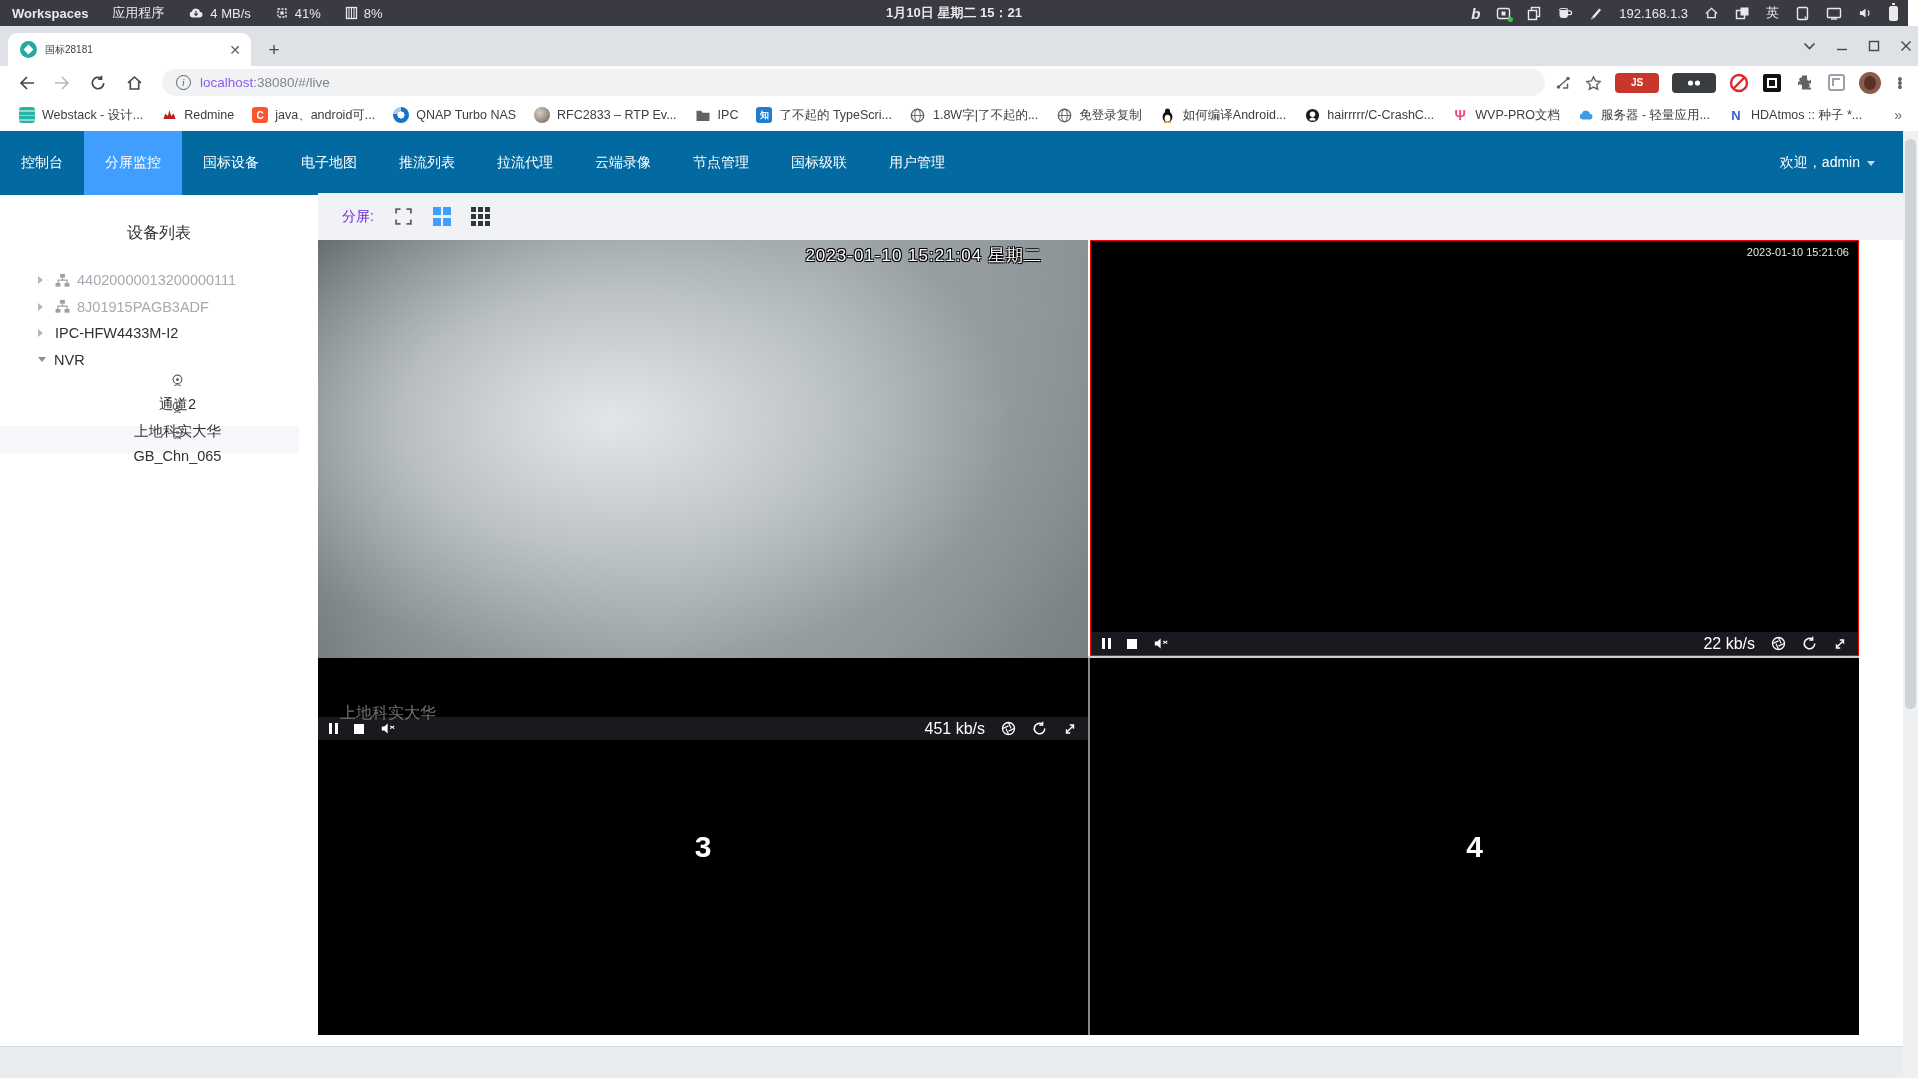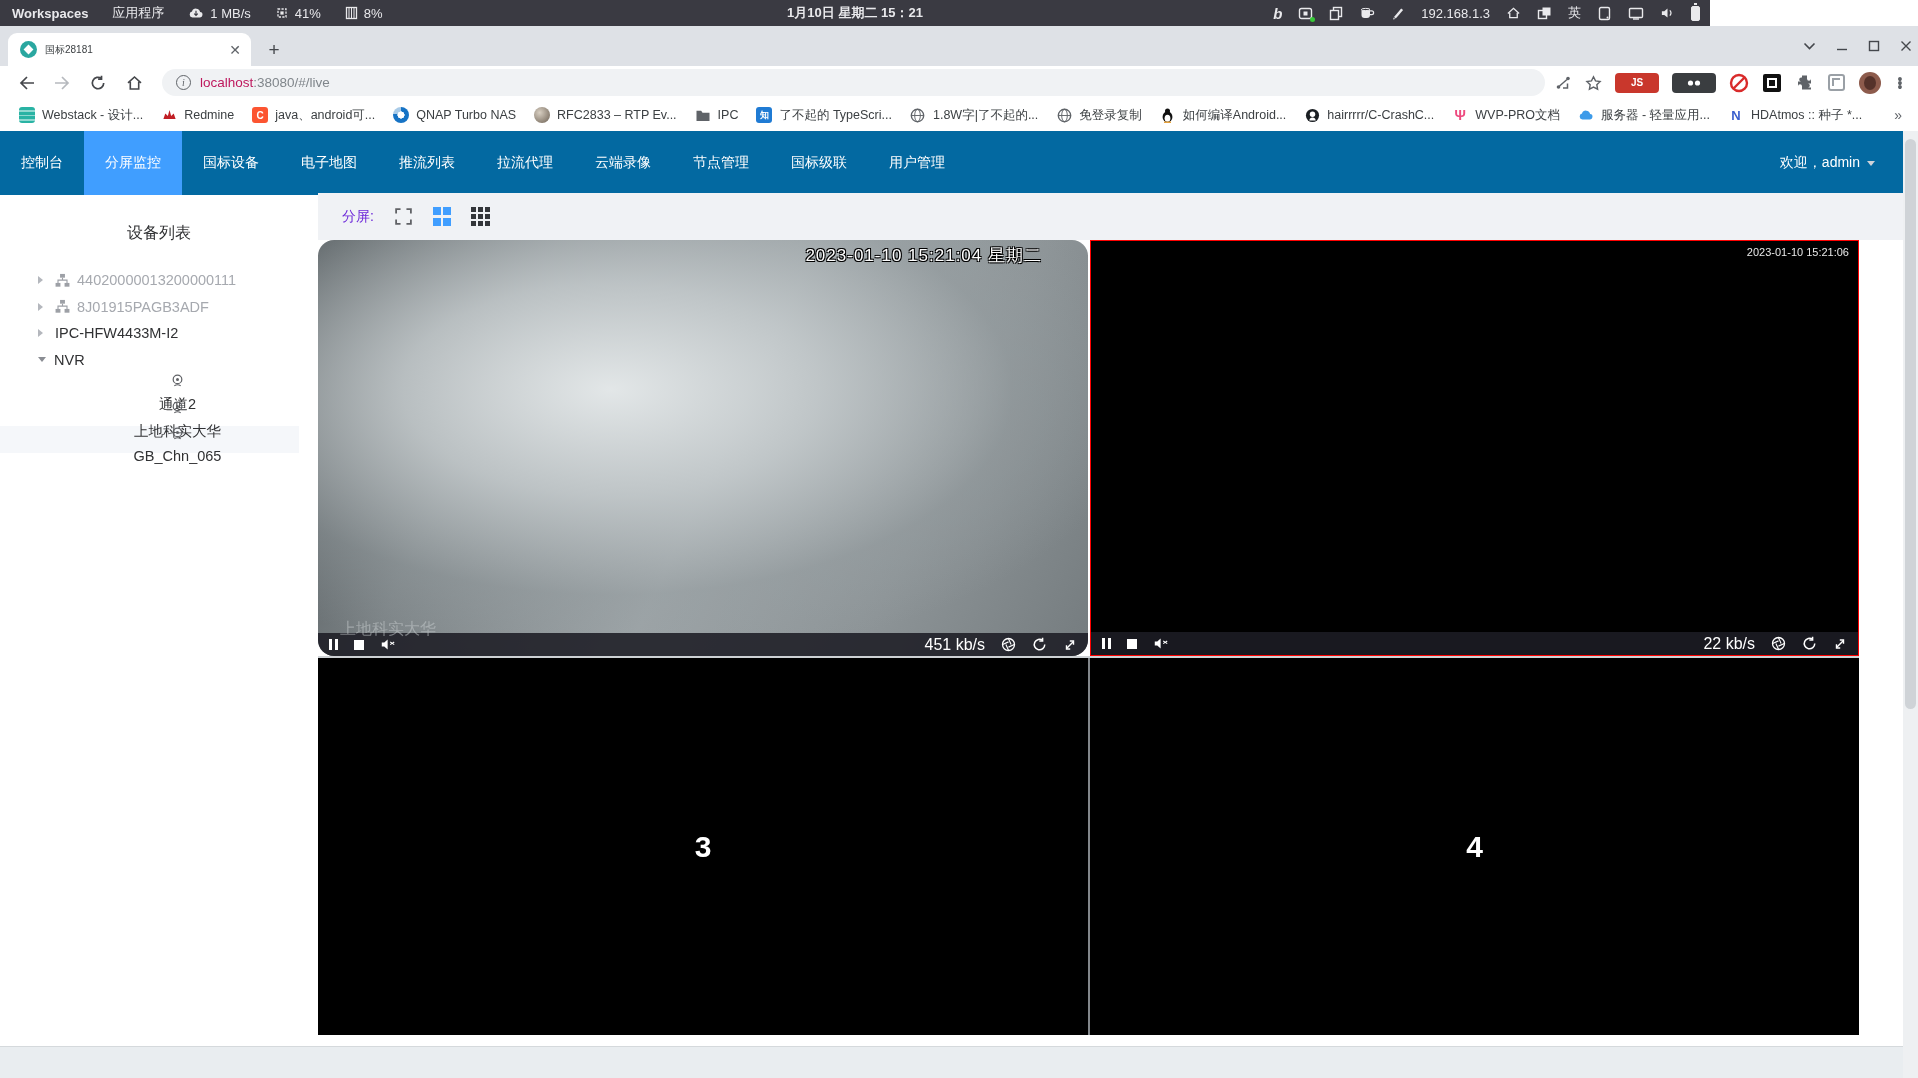--- a/index.html
+++ b/index.html
@@ -2,21 +2,21 @@
 <html><head>
 <meta charset="utf-8">
 <style>
   html,body{margin:0;padding:0;background:#fff;}
   .screen{position:relative;width:1918px;height:1078px;overflow:hidden;
     font-family:"Liberation Sans","DejaVu Sans",sans-serif;background:#fff;}
   .screen *{box-sizing:border-box;}
   svg{display:block;}
 
   
-  .sysbar{position:absolute;left:0;top:0;width:1710px;height:26px;background:#3a3a42;
+  .sysbar{position:absolute;left:0;top:0;width:1908px;height:26px;background:#3a3a42;
     color:#e9e9ec;display:flex;align-items:center;font-size:13px;}
   .sys-left{display:flex;align-items:center;gap:24px;padding-left:12px;}
   .sys-item{display:flex;align-items:center;gap:6px;white-space:nowrap;}
   .sys-bold{font-weight:bold;}
   .sys-center{position:absolute;left:50%;transform:translateX(-50%);display:flex;gap:8px;font-weight:bold;}
   .sys-right{margin-left:auto;display:flex;align-items:center;gap:16px;padding-right:10px;}
   .sicon{color:#e9e9ec;}
   .bing-b{font-weight:bold;font-style:italic;font-size:15px;}
   .shot-wrap{position:relative;}
   .green-dot{position:absolute;right:-2px;bottom:-1px;width:5px;height:5px;border-radius:50%;background:#37c837;}
@@ -38,21 +38,21 @@
   
   .chrometools{position:absolute;left:0;top:66px;width:1918px;height:33px;background:#fff;
     display:flex;align-items:center;padding:0 8px;}
   .navbtn{width:26px;height:26px;display:flex;align-items:center;justify-content:center;color:#5f6368;margin:0 5px;flex:none;}
   .navbtn.disabled{color:#b6b9be;}
   .urlpill{flex:1;height:27px;background:#f0f2f4;border-radius:14px;display:flex;align-items:center;
     padding:0 14px;margin:0 10px;gap:9px;min-width:0;}
   .info-i{width:15px;height:15px;border:1.2px solid #5f6368;border-radius:50%;color:#5f6368;
     font-size:10px;display:flex;align-items:center;justify-content:center;font-family:"Liberation Serif",serif;font-style:italic;flex:none;}
   .urltext{font-size:13.5px;white-space:nowrap;}
-  .url-host{color:#be185d;}
+  .url-host{color:#8b5cf6;}
   .url-rest{color:#80868b;}
   .tool-icons{display:flex;align-items:center;gap:13px;padding-right:4px;}
   .ext{width:44px;height:20px;border-radius:4px;display:flex;align-items:center;justify-content:center;
     font-size:10px;font-weight:bold;color:#fff;flex:none;}
   .ext-js{background:#c9372c;}
   .ext-mask{background:#3a3d40;}
   .avatar{width:22px;height:22px;border-radius:50%;background:#8d5b4c;position:relative;overflow:hidden;flex:none;}
   .avatar:before{content:"";position:absolute;left:5px;top:4px;width:12px;height:14px;border-radius:50%;background:#55322a;}
   .kebab{color:#5f6368;font-size:14px;letter-spacing:0;line-height:4px;text-align:center;width:12px;}
 
@@ -95,24 +95,24 @@
   
   .splitbar{position:absolute;left:318px;top:193px;width:1585px;height:47px;background:#f0f2f5;
     display:flex;align-items:center;gap:20px;padding-left:24px;font-size:14px;color:#6d28d9;}
   .grid2{display:grid;grid-template-columns:8px 8px;grid-gap:2.5px;}
   .grid2 i{width:8px;height:8px;background:#409eff;display:block;}
   .grid3{display:grid;grid-template-columns:5px 5px 5px;grid-gap:1.8px;}
   .grid3 i{width:5px;height:5px;background:#33363a;display:block;}
 
   
   .cell{position:absolute;background:#000;overflow:hidden;}
-  .cell1{left:318px;top:240px;width:770px;height:416px;
+  .cell1{left:318px;top:240px;width:770px;height:500px;
     background:
       radial-gradient(90% 85% at 38% 36%, rgba(230,234,235,0.96) 0%, rgba(198,204,206,0.85) 30%, rgba(152,160,163,0.45) 58%, rgba(0,0,0,0) 78%),
-      linear-gradient(115deg,#454b4e 0%,#7b8285 25%,#9da4a7 52%,#8d9497 76%,#757c7f 100%); border-radius: 16px;}
+      linear-gradient(115deg,#454b4e 0%,#7b8285 25%,#9da4a7 52%,#8d9497 76%,#757c7f 100%);}
   .cell2{left:1090px;top:240px;width:769px;height:416px;border:1px solid #ff0000;}
   .cell3{left:318px;top:658px;width:770px;height:377px;}
   .cell4{left:1090px;top:658px;width:769px;height:377px;}
   .rowgap{position:absolute;left:318px;top:656px;width:1541px;height:2px;background:#cdd1d4;}
   .colgap{position:absolute;left:1088px;top:658px;width:2px;height:377px;background:#82878b;}
 
   .ts-big{position:absolute;top:4px;right:46px;font-size:17px;font-weight:500;color:#fff;letter-spacing:1px;
     text-shadow:-1px -1px 0 #000,1px -1px 0 #000,-1px 1px 0 #000,1px 1px 0 #000;}
   .ts-small{position:absolute;top:5px;right:9px;font-size:11px;color:#e8e8e8;}
   .decode-msg{position:absolute;top:198px;left:0;right:0;text-align:center;color:#fff;
@@ -144,21 +144,21 @@
     <div class="sys-left">
       <span class="sys-item sys-bold">Workspaces</span>
       <span class="sys-item">应用程序</span>
       <span class="sys-item">
         <span class="sicon">
           <svg width="16" height="12" viewBox="0 0 18 12">
               <path d="M5 11a3.4 3.4 0 0 1-.5-6.7A4.7 4.7 0 0 1 13.6 5 3 3 0 0 1 13 11z" fill="#e9e9ec"></path>
               <path d="M9 3.4v5.2M7 6.6l2 2.2 2-2.2" stroke="#3a3a42" stroke-width="1.3" fill="none"></path>
             </svg>
         </span>
-        <span>1 MB/s</span>
+        <span>4 MB/s</span>
       </span>
       <span class="sys-item">
         <span class="sicon">
           <svg width="14" height="14" viewBox="0 0 14 14">
               <rect x="3" y="3" width="8" height="8" fill="none" stroke="#e9e9ec" stroke-width="1.3" stroke-dasharray="2.2 1.3"></rect>
               <rect x="5.4" y="5.4" width="3.2" height="3.2" fill="#e9e9ec"></rect>
             </svg>
         </span>
         <span>41%</span>
       </span>

